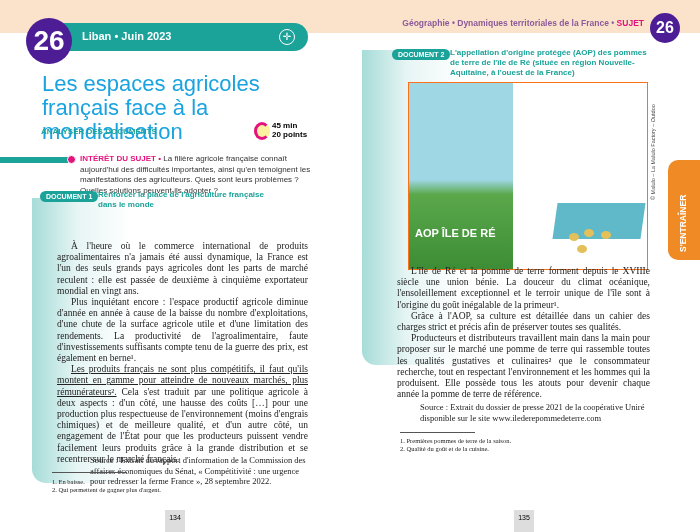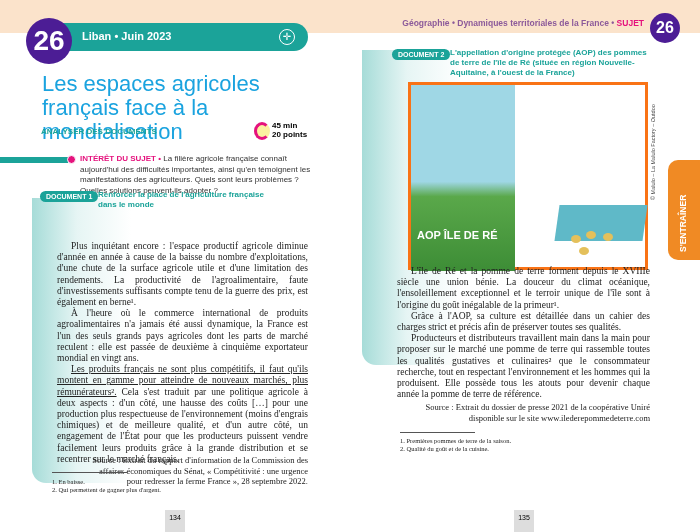--- a/index.html
+++ b/index.html
@@ -20,27 +20,27 @@
 .interdot{position:absolute;left:67px;top:155px;width:9px;height:9px;border-radius:50%;background:#e5127d;border:1px solid #fff}
 .inter{position:absolute;left:80px;top:154px;width:236px;font-size:8px;line-height:10.5px;color:#333}
 .inter b{color:#e5127d}
 .docbox{position:absolute;border-radius:0 0 0 14px;background:linear-gradient(90deg,#a6dcd8 0%,#e6f5f4 25%,#fff 55%)}
 .doc1{left:32px;top:198px;width:180px;height:285px}
 .doc2{left:362px;top:50px;width:180px;height:315px}
 .pill{position:absolute;background:#1ba399;color:#fff;font-size:7px;font-weight:bold;padding:2px 6px;border-radius:8px}
 .doctitle{position:absolute;color:#1ba399;font-weight:bold;font-size:8px;line-height:10px}
 .txt{position:absolute;font-family:"Liberation Serif",serif;font-size:9.5px;line-height:11.2px;color:#222;text-align:justify}
 .txt p{text-indent:14px}
-.src{position:absolute;font-family:"Liberation Serif",serif;font-size:8.5px;line-height:10.5px;color:#222;text-align:right}
+.src{position:absolute;font-family:"Liberation Serif",serif;font-size:8.5px;line-height:10.5px;color:#222;text-align:left}
 .fnline{position:absolute;height:1px;background:#555;width:75px}
 .fn{position:absolute;font-family:"Liberation Serif",serif;font-size:6.5px;line-height:8px;color:#222}
 .pgnum{position:absolute;bottom:0;width:20px;height:22px;background:#ddd;font-size:7px;text-align:center;padding-top:4px}
 .rhdr{position:absolute;right:56px;top:18px;font-size:8.5px;font-weight:bold;color:#8c5a9a}
 .rhdr b{color:#e5127d}
-.img{position:absolute;left:408px;top:82px;width:240px;height:188px;border:3px solid #f97316;background:#fff}
+.img{position:absolute;left:408px;top:82px;width:240px;height:188px;border:1px solid #f97316;background:#fff}
 .poster{position:absolute;left:0;top:0;width:104px;height:186px;background:linear-gradient(#9fd7e5 0%,#9fd7e5 52%,#5aa84a 60%,#3d8d36 100%)}
 .poster span{position:absolute;bottom:30px;left:6px;color:#fff;font-weight:bold;font-size:11px}
 .tray{position:absolute;left:146px;top:120px;width:88px;height:36px;background:#5fb9c8;transform:skewX(-8deg)}
 .potato{position:absolute;width:10px;height:8px;border-radius:50%;background:#e4c05b}
 .credit{position:absolute;left:650px;top:200px;transform:rotate(-90deg);transform-origin:left top;font-size:5.5px;color:#444;white-space:nowrap}
 .tab{position:absolute;left:668px;top:160px;width:32px;height:100px;background:#f08a24;border-radius:10px 0 0 10px}
 .tab span{position:absolute;left:10px;top:92px;transform:rotate(-90deg);transform-origin:left top;color:#fff;font-weight:bold;font-size:8.5px;white-space:nowrap}
 </style>
 </head>
 <body>
@@ -60,22 +60,22 @@
     <div>20 points</div>
   </div>
 <div class="interbar"></div>
 <div class="interdot"></div>
 <div class="inter"><b>INTÉRÊT DU SUJET •</b><span> La filière agricole française connaît aujourd'hui des difficultés importantes, ainsi qu'en témoignent les manifestations des agriculteurs. Quels sont leurs problèmes ? Quelles solutions peuvent-ils adopter ?</span></div>
 
 <div class="docbox doc1"></div>
 <div class="pill" style="left:40px;top:191px">DOCUMENT 1</div>
 <div class="doctitle" style="left:98px;top:190px;width:180px">Renforcer la place de l'agriculture française dans le monde</div>
 <div class="txt" style="left:57px;top:241px;width:251px">
+<p>À l'heure où le commerce international de produits agroalimentaires n'a jamais été aussi dynamique, la France est l'un des seuls grands pays agricoles dont les parts de marché reculent : elle est passée de deuxième à cinquième exportateur mondial en vingt ans.</p>
 <p>Plus inquiétant encore : l'espace productif agricole diminue d'année en année à cause de la baisse du nombre d'exploitations, d'une chute de la surface agricole utile et d'une limitation des rendements. La productivité de l'agroalimentaire, faute d'investissements suffisants compte tenu de la guerre des prix, est également en berne¹.</p>
-<p>À l'heure où le commerce international de produits agroalimentaires n'a jamais été aussi dynamique, la France est l'un des seuls grands pays agricoles dont les parts de marché reculent : elle est passée de deuxième à cinquième exportateur mondial en vingt ans.</p>
 <p><u>Les produits français ne sont plus compétitifs, il faut qu'ils montent en gamme pour atteindre de nouveaux marchés, plus rémunérateurs².</u><span> Cela s'est traduit par une politique agricole à deux aspects : d'un côté, une hausse des coûts […] pour une production plus respectueuse de l'environnement (moins d'engrais chimiques) et de meilleure qualité, et d'un autre côté, un engagement de l'État pour que les producteurs puissent vendre facilement leurs produits grâce à la grande distribution et se recentrer sur le marché français.</span></p>
 </div>
 <div class="src" style="left:90px;top:455px;width:218px">Source : Extrait du rapport d'information de la Commission des affaires économiques du Sénat, « Compétitivité : une urgence pour redresser la ferme France », 28 septembre 2022.</div>
 <div class="fnline" style="left:52px;top:472px"></div>
 <div class="fn" style="left:52px;top:478px">
     <div>1. En baisse.</div>
     <div>2. Qui permettent de gagner plus d'argent.</div>
   </div>
 <div class="pgnum" style="left:165px">134</div>
 

